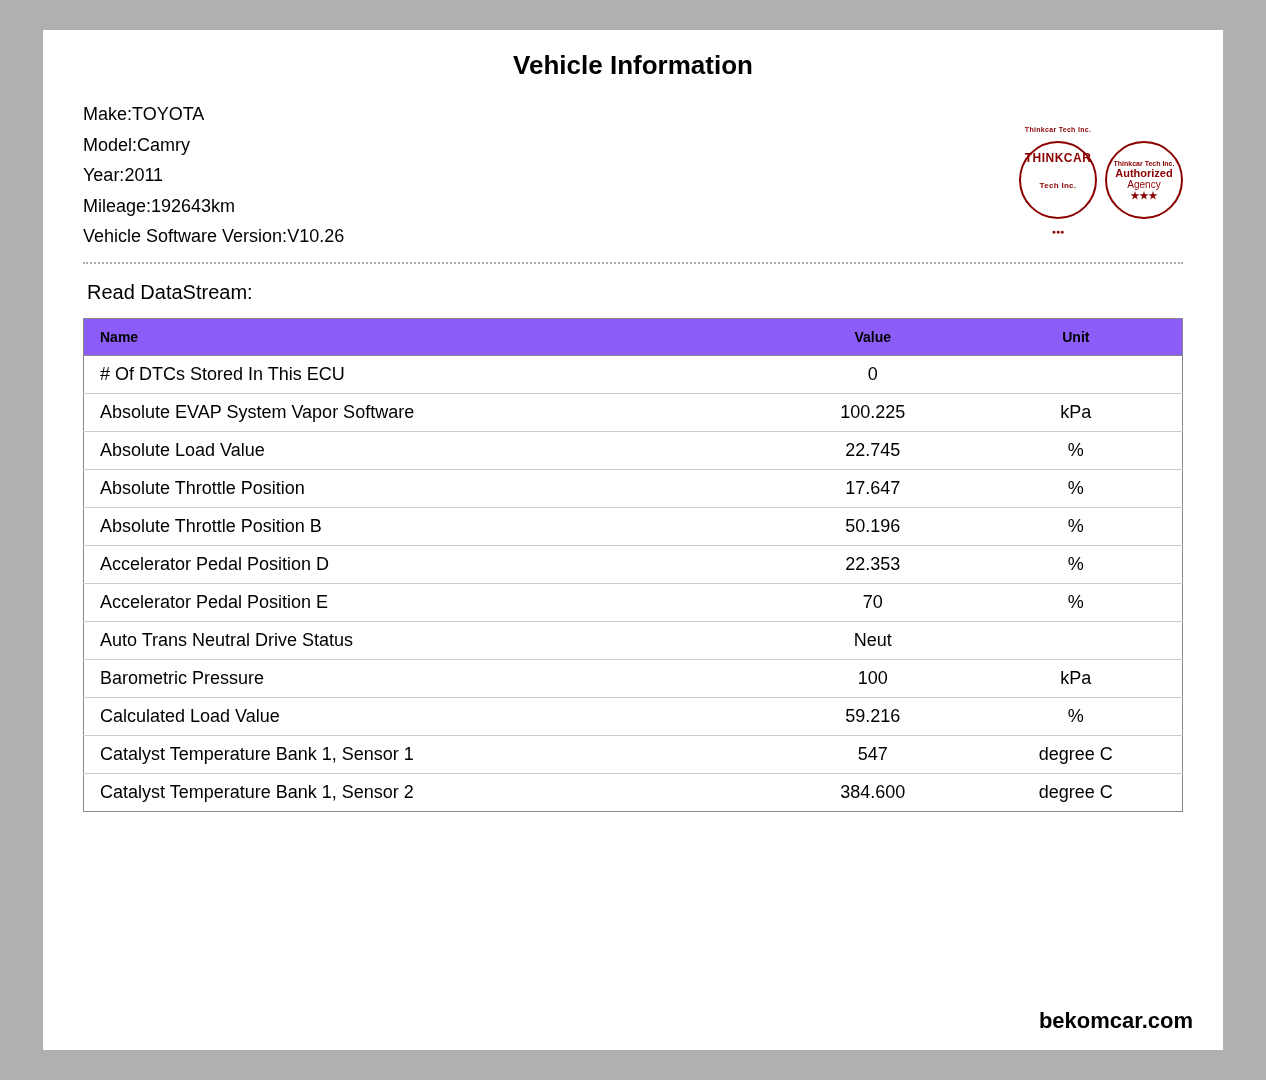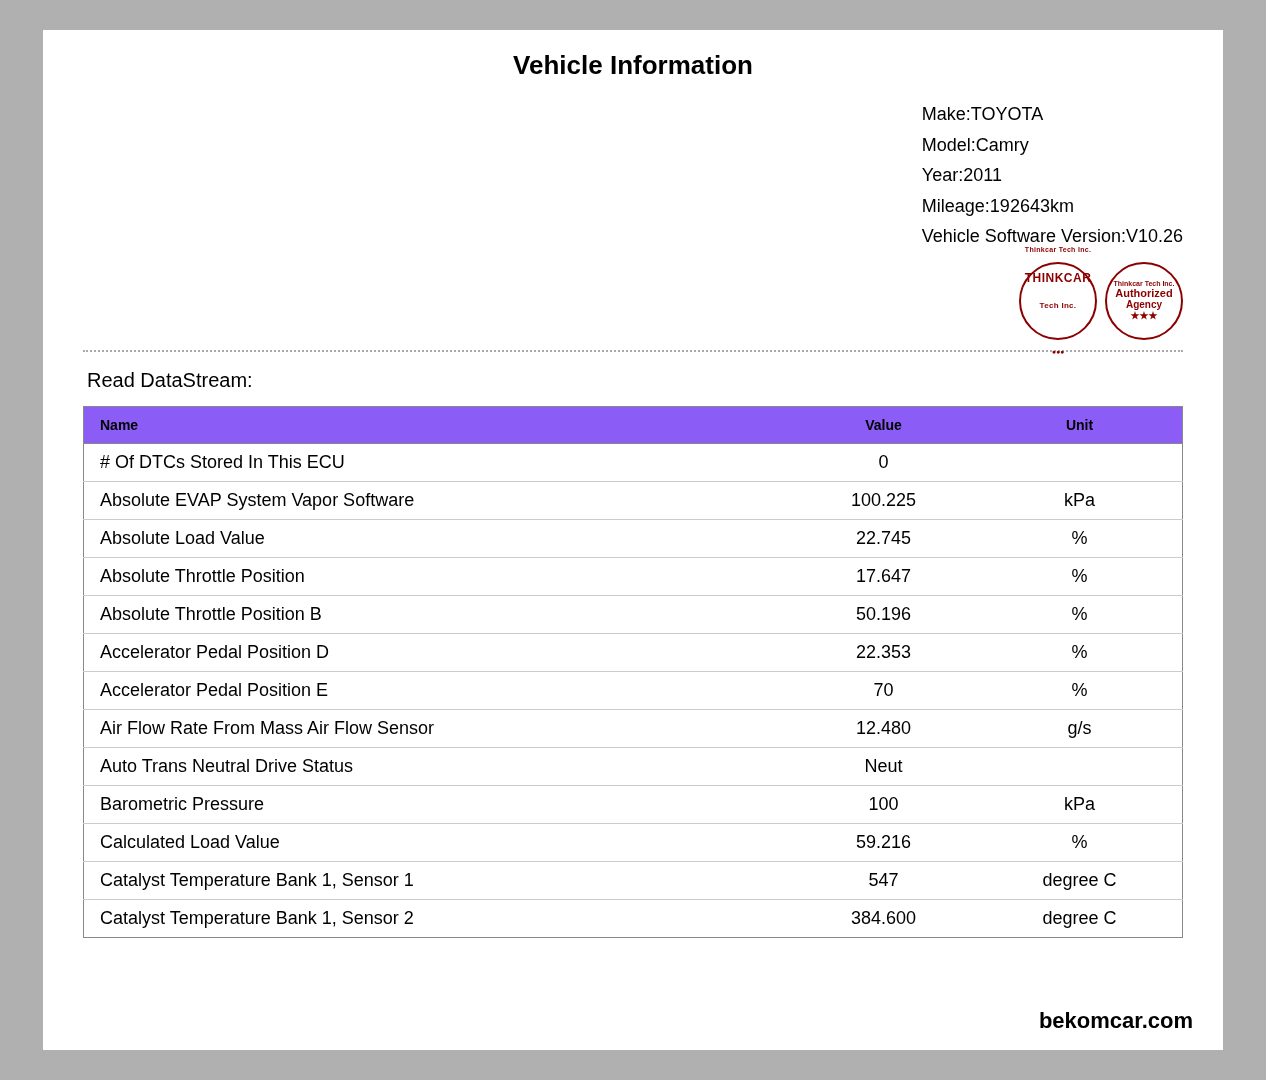--- a/index.html
+++ b/index.html
@@ -26,23 +26,22 @@
     .page-title {
       text-align: center;
       font-size: 26px;
       font-weight: bold;
       margin-bottom: 18px;
       color: #000;
     }
     .vehicle-info-section {
       display: flex;
       justify-content: space-between;
-      align-items: flex-end;
+      align-items: center;
       margin-bottom: 10px;
-      flex-direction: column;
     }
     .vehicle-info-text p {
       font-size: 18px;
       color: #000;
       line-height: 1.7;
     }
     .logo-area {
       display: flex;
       gap: 8px;
       align-items: center;
@@ -141,21 +140,21 @@
     }
     .auth-top {
       font-size: 8px;
     }
     .auth-main {
       font-size: 11px;
       font-weight: bold;
     }
     .auth-agency {
       font-size: 10px;
-      font-weight: bold;
+      font-weight: normal;
     }
     .auth-stars {
       font-size: 10px;
       color: #8b0000;
     }
   </style>
 </head>
 <body>
 
 <div class="page-container">
@@ -240,25 +239,20 @@
           <td>Accelerator Pedal Position D</td>
           <td class="value-col">22.353</td>
           <td class="unit-col">%</td>
         </tr>
         <tr>
           <td>Accelerator Pedal Position E</td>
           <td class="value-col">70</td>
           <td class="unit-col">%</td>
         </tr>
         <tr>
-          <td>Air Flow Rate From Mass Air Flow Sensor</td>
-          <td class="value-col">12.480</td>
-          <td class="unit-col">g/s</td>
-        </tr>
-        <tr>
           <td>Auto Trans Neutral Drive Status</td>
           <td class="value-col">Neut</td>
           <td class="unit-col"></td>
         </tr>
         <tr>
           <td>Barometric Pressure</td>
           <td class="value-col">100</td>
           <td class="unit-col">kPa</td>
         </tr>
         <tr>

